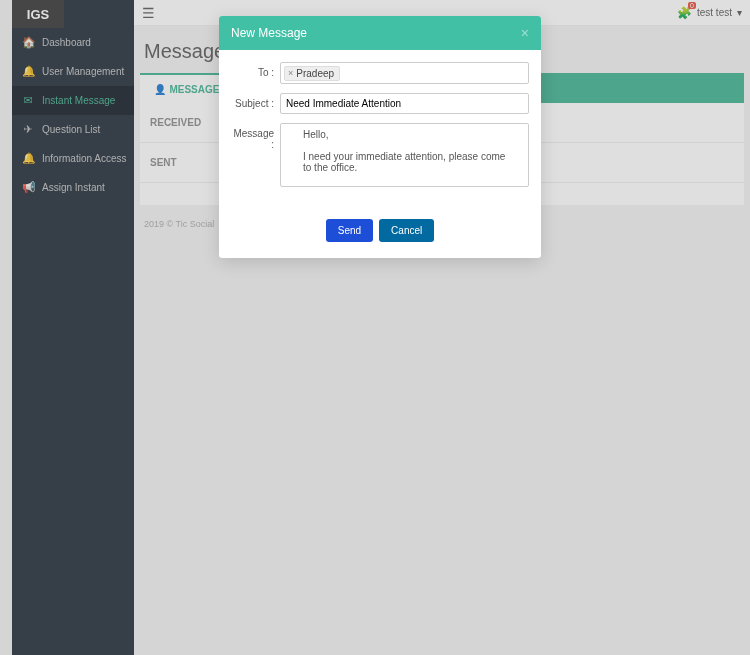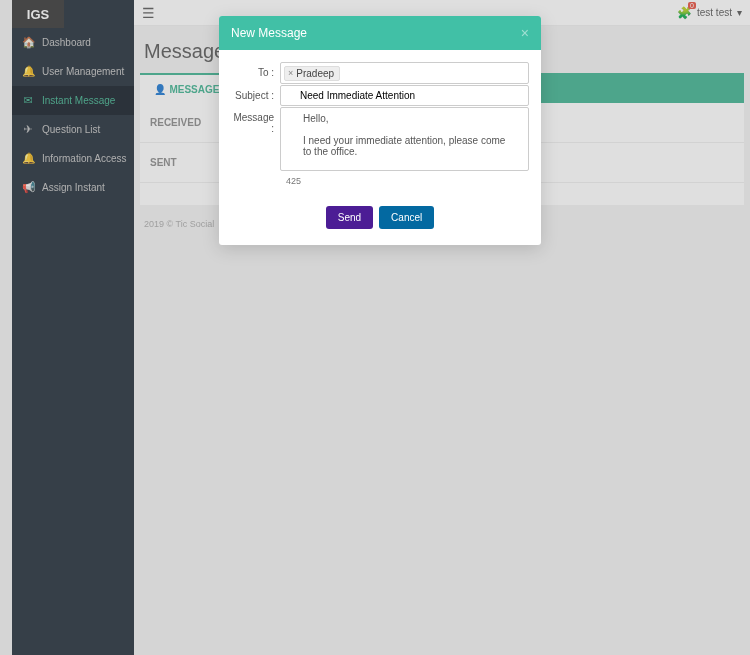--- a/index.html
+++ b/index.html
@@ -20,32 +20,32 @@
 .tab { background: #fff; color: #3cb28f; display: flex; align-items: center; padding: 0 14px; font-size: 10px; font-weight: bold; border-top: 2px solid #3cb28f; }
 .tab-icon { margin-right: 3px; }
 .section-box { background: #fff; margin: 0 6px; }
 .section { padding: 14px 10px; border-bottom: 1px solid #eee; font-size: 10px; font-weight: bold; color: #888; }
 .footer { font-size: 9px; color: #aaa; padding: 14px 10px; }
 .overlay { position: absolute; inset: 0; background: rgba(128,128,128,0.25); }
 .modal { position: absolute; left: 219px; top: 16px; width: 322px; background: #fff; border-radius: 3px; box-shadow: 0 4px 18px rgba(0,0,0,0.15); }
 .modal-header { background: #41c0a6; color: #fff; padding: 10px 12px; font-size: 12px; display: flex; justify-content: space-between; align-items: center; border-radius: 3px 3px 0 0; }
 .modal-close { opacity: 0.5; cursor: pointer; font-size: 14px; line-height: 1; }
 .modal-body { padding: 12px; }
-.form-row { display: flex; align-items: flex-start; margin-bottom: 1px; }
+.form-row { display: flex; align-items: flex-start; margin-bottom: 9px; }
 .form-label { width: 49px; text-align: right; font-size: 10px; color: #555; padding-top: 5px; padding-right: 6px; }
 .form-control { flex: 1; }
-.input-box { border: 1px solid #ccc; border-radius: 2px; padding: 4px 19px; font-size: 10px; width: 100%; font-family: inherit; }
+.input-box { border: 1px solid #ccc; border-radius: 2px; padding: 4px 5px; font-size: 10px; width: 100%; font-family: inherit; }
 .token-box { border: 1px solid #ccc; border-radius: 2px; padding: 2px 3px; min-height: 22px; display: flex; align-items: center; flex-wrap: wrap; }
 .token { background: #eee; border: 1px solid #ddd; border-radius: 2px; padding: 1px 5px 1px 3px; font-size: 10px; color: #444; display: flex; align-items: center; gap: 3px; }
 .token-x { color: #888; font-size: 9px; cursor: pointer; }
 .textarea-box { border: 1px solid #ccc; border-radius: 2px; padding: 5px 22px; font-size: 10px; width: 100%; height: 64px; resize: none; font-family: inherit; color: #555; overflow-y: scroll; }
 .char-count { font-size: 9px; color: #777; margin-left: 55px; margin-top: 2px; }
 .modal-footer { display: flex; justify-content: center; gap: 6px; padding: 8px 12px 16px; }
 .btn { border: none; padding: 6px 12px; font-size: 10px; border-radius: 3px; cursor: pointer; color: #fff; }
-.btn-send { background: #4c1d95; }
+.btn-send { background: #1d4ed8; }
 .btn-cancel { background: #0369a1; }
 </style>
 </head>
 <body>
 
 <div class="sidebar">
   <div class="logo">IGS</div>
   <div class="nav-item">
     <span class="icon">🏠</span>
     <span>Dashboard</span>
@@ -122,19 +122,18 @@
       </div>
     </div>
     <div class="form-row">
       <div class="form-label">Message :</div>
       <div class="form-control">
         <textarea class="textarea-box" style="">Hello,
 
 I need your immediate attention, please come to the office.</textarea>
       </div>
     </div>
-    <div class="char-count">425</div>
   </div>
   <div class="modal-footer">
     <button class="btn btn-send">Send</button>
     <button class="btn btn-cancel">Cancel</button>
   </div>
 </div>
 
 </body></html>

